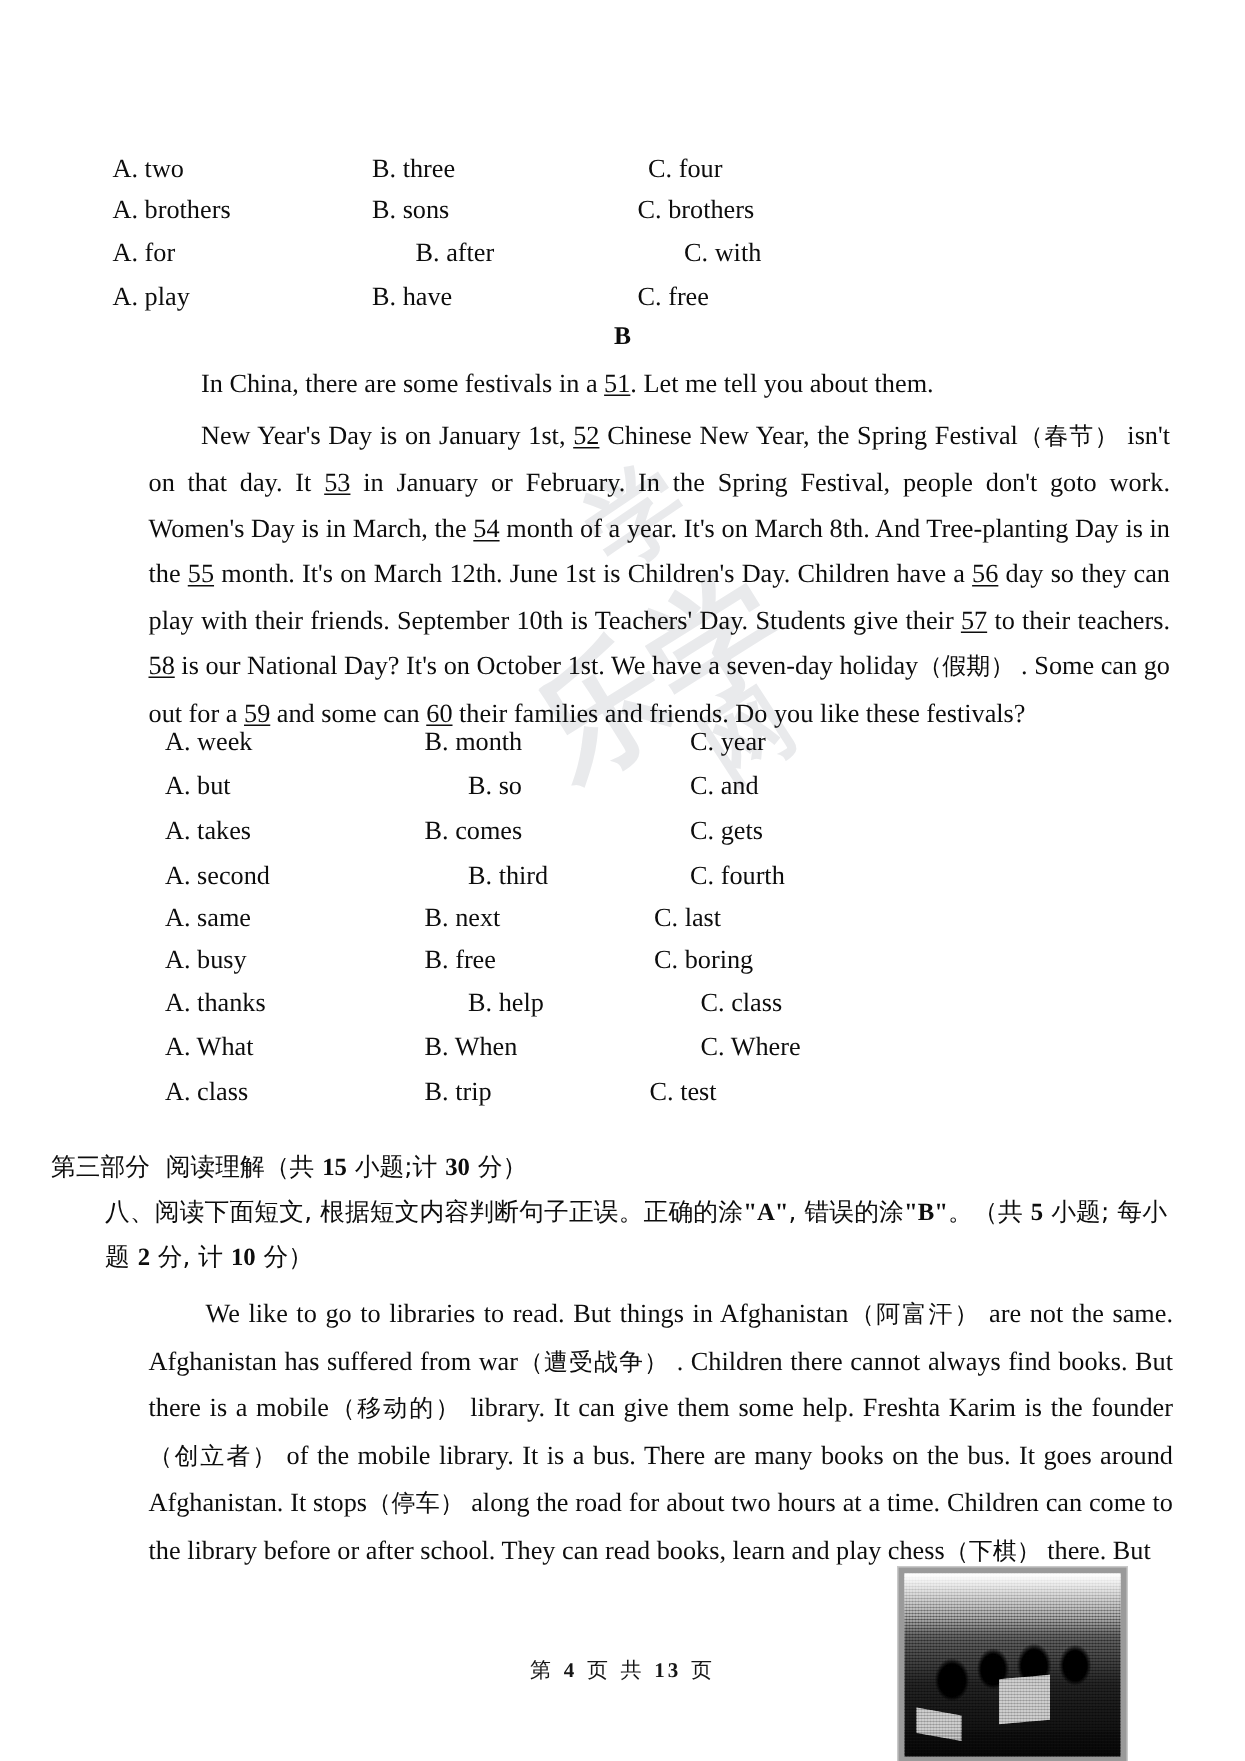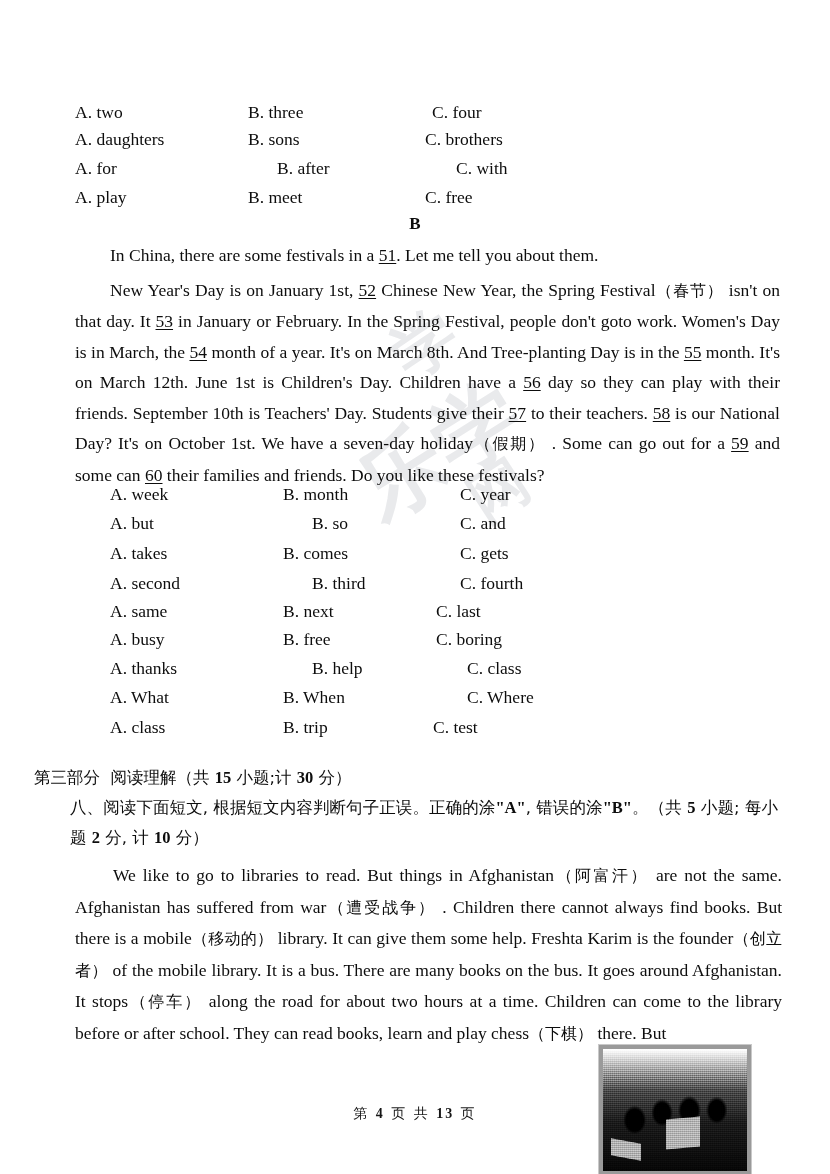--- a/index.html
+++ b/index.html
@@ -69,21 +69,21 @@
 
   
   .para {
     font-size: 17.5px;
     line-height: 30.5px;
     text-align: justify;
     text-justify: inter-word;
     margin: 0;
     padding: 0 50px 0 75px;
   }
-  .para.indent { text-indent: 35px; }
+  .para.indent { text-indent: 35px; margin-left: 24px; }
   .blank {
     text-decoration: underline;
     text-underline-offset: 2px;
   }
   .cn { font-family: "DejaVu Sans", "Liberation Sans", sans-serif; font-size: 16px; }
 
   
   .cn-head {
     font-family: "DejaVu Sans", "Liberation Sans", sans-serif;
     font-size: 16.5px;
@@ -180,32 +180,32 @@
 
   <div class="content">
 
     <div style="position:absolute; left:0; top:99px; right:0;">
       <div class="choice-row">
         <span class="col ca">A. two</span>
         <span class="col" style="left:248px">B. three</span>
         <span class="col" style="left:432px">C.  four</span>
       </div>
       <div class="choice-row">
-        <span class="col ca">A. daughters</span>
+        <span class="col ca">A. brothers</span>
         <span class="col" style="left:248px">B. sons</span>
         <span class="col" style="left:425px">C. brothers</span>
       </div>
       <div class="choice-row" style="height:31px; line-height:31px">
         <span class="col ca">A. for</span>
         <span class="col" style="left:277px">B. after</span>
         <span class="col" style="left:456px">C. with</span>
       </div>
       <div class="choice-row">
         <span class="col ca">A. play</span>
-        <span class="col" style="left:248px">B. meet</span>
+        <span class="col" style="left:248px">B. have</span>
         <span class="col" style="left:425px">C. free</span>
       </div>
     </div>
 
     <div class="section-letter" style="position:absolute; left:0; right:0; top:211px;">B</div>
 
     <div style="position:absolute; left:0; right:0; top:240px;">
       <p class="para indent" style="margin-bottom:4px"><span>In China, there are some festivals in a <span class="blank">51</span>. Let me tell you about them.</span></p>
       <p class="para indent">New Year's Day is on January 1st, <span class="blank">52</span> Chinese New Year, the Spring Festival<span class="cn">（春节）</span> isn't on that day. It <span class="blank">53</span> in January or February. In the Spring Festival, people don't goto work. Women's Day is in March, the <span class="blank">54</span> month of a year. It's on March 8th. And Tree-planting Day is in the <span class="blank">55</span> month. It's on March 12th. June 1st is Children's Day. Children have a <span class="blank">56</span> day so they can play with their friends. September 10th is Teachers' Day. Students give their <span class="blank">57</span> to their teachers. <span class="blank">58</span> is our National Day? It's on October 1st. We have a seven-day holiday<span class="cn">（假期）</span> . Some can go out for a <span class="blank">59</span> and some can <span class="blank">60</span> their families and friends. Do you like these festivals?</p>
     </div>

